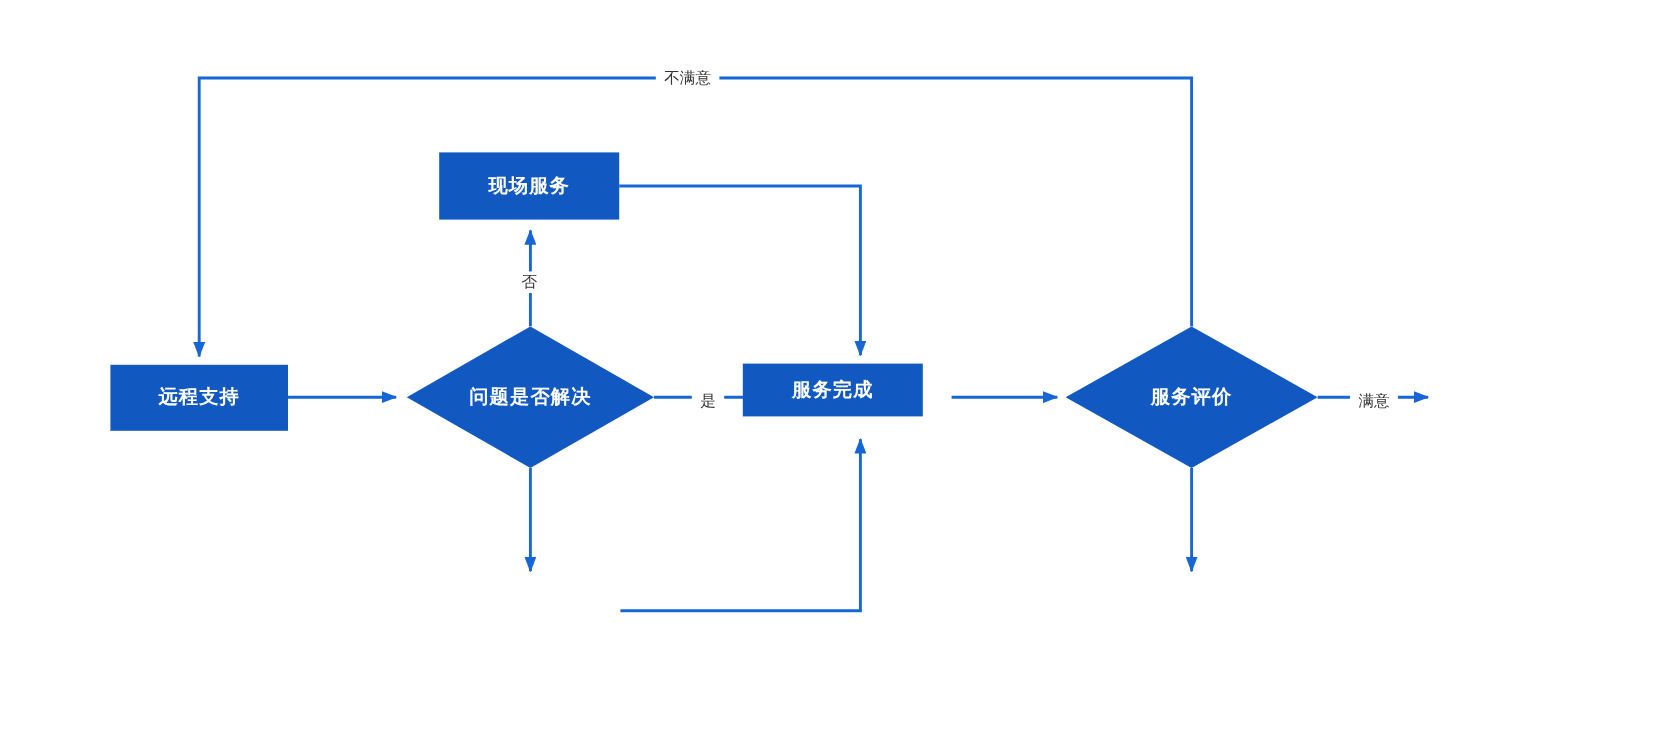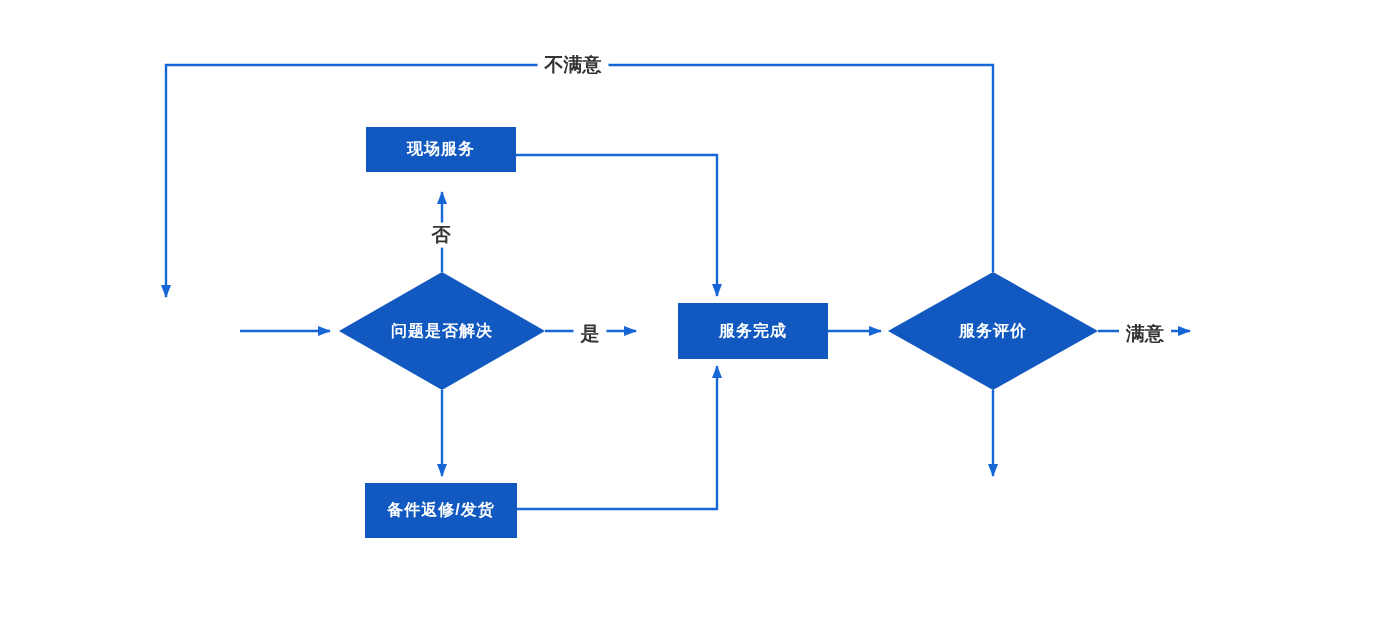--- a/index.html
+++ b/index.html
@@ -45,22 +45,22 @@
   .node.pill { border-radius: 28px; }
   .node.diamond {
     clip-path: polygon(50% 0%, 100% 50%, 50% 100%, 0% 50%);
     font-family: Liberation Mono, monospace;
   }
   .edge-label {
     position: absolute;
     transform: translate(-50%, -50%);
     background: #ffffff;
     color: var(--label-text);
-    font-size: 19px;
-    font-weight: 700;
+    font-size: 13px;
+    font-weight: 400;
     padding: 1px 7px;
     white-space: nowrap;
     line-height: 1.2;
   }
 </style>
 </head>
 <body>
 
 <div class="canvas">
 
@@ -75,28 +75,28 @@
     <path class="edge" d="M442,390 V476" marker-end="url(#arrowhead)"></path>
     <path class="edge" d="M545,331 H636" marker-end="url(#arrowhead)"></path>
     <path class="edge" d="M516,155 H717 V296" marker-end="url(#arrowhead)"></path>
     <path class="edge" d="M517,509 H717 V366" marker-end="url(#arrowhead)"></path>
     <path class="edge" d="M793,331 H881" marker-end="url(#arrowhead)"></path>
     <path class="edge" d="M1098,331 H1190" marker-end="url(#arrowhead)"></path>
     <path class="edge" d="M993,390 V476" marker-end="url(#arrowhead)"></path>
     <path class="edge" d="M993,272 V65 H166 V297" marker-end="url(#arrowhead)"></path>
   </svg>
 
+  <div class="node rect" style="left:92px; top:304px; width:148px; height:55px">远程支持</div>
 
   <div class="node diamond" style="left:339px; top:272px; width:206px; height:118px">问题是否解决</div>
 
-  <div class="node rect" style="left:366px; top:127px; width:150px; height:45px">现场服务</div>
+  <div class="node rect" style="left:366px; top:127px; width:150px; height:56px">现场服务</div>
 
-  <div class="node rect" style="left:678px; top:303px; width:150px; height:56px">服务完成</div>
+  <div class="node rect" style="left:619px; top:303px; width:150px; height:44px">服务完成</div>
 
-  <div class="node rect" style="left:365px; top:483px; width:152px; height:55px">备件返修/发货</div>
 
   <div class="node diamond" style="left:888px; top:272px; width:210px; height:118px">服务评价</div>
 
 
 
   <span class="edge-label" style="left:573px; top:65px">不满意</span>
 
   <span class="edge-label" style="left:441px; top:235px">否</span>
 
   <span class="edge-label" style="left:590px; top:334px">是</span>

